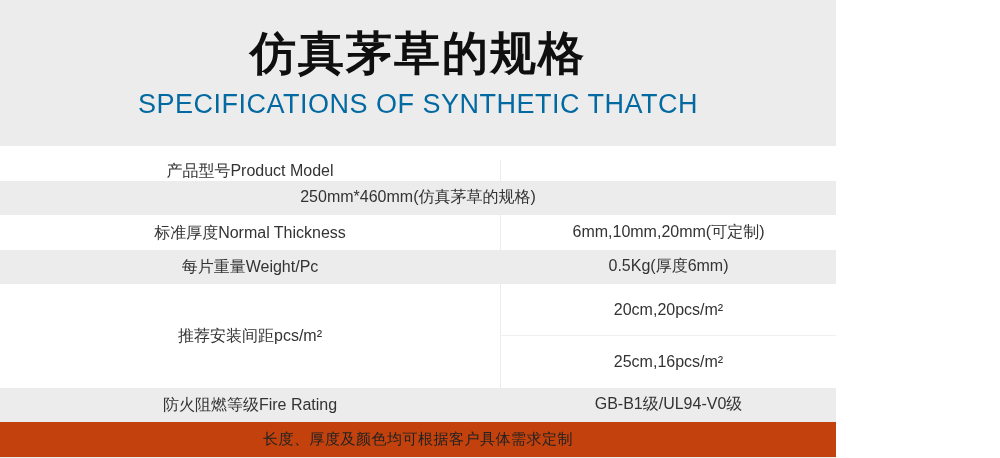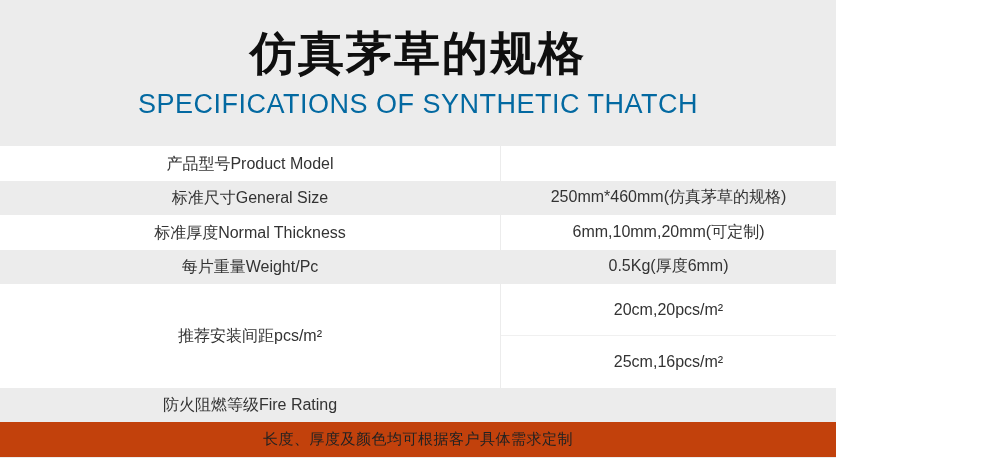--- a/index.html
+++ b/index.html
@@ -80,32 +80,29 @@
 </head>
 <body>
 
 <div class="page">
   <div class="header">
     <h1 class="title">仿真茅草的规格</h1>
     <div class="subtitle">SPECIFICATIONS OF SYNTHETIC THATCH</div>
   </div>
 
   <div class="spec-table" id="spec-table">
-      <div class="row" style="height: 34.5px;">
+      <div class="row" style="height: 34.5px; align-items: flex-end;">
         <div class="cell-label">
           <div>产品型号Product Model</div>
         </div>
         <div class="cell-values">
           <div class="value-line"></div>
         </div>
       </div>
       <div class="row shaded" style="height: 34.5px;">
-        <div class="cell-label">
-          <div>标准尺寸General Size</div>
-        </div>
         <div class="cell-values">
           <div class="value-line">250mm*460mm(仿真茅草的规格)</div>
         </div>
       </div>
       <div class="row" style="height: 34.5px;">
         <div class="cell-label">
           <div>标准厚度Normal Thickness</div>
         </div>
         <div class="cell-values">
           <div class="value-line">6mm,10mm,20mm(可定制)</div>
@@ -125,17 +122,20 @@
         </div>
         <div class="cell-values">
           <div class="value-line">20cm,20pcs/m²</div>
           <div class="value-line">25cm,16pcs/m²</div>
         </div>
       </div>
       <div class="row shaded" style="height: 34.5px;">
         <div class="cell-label">
           <div>防火阻燃等级Fire Rating</div>
         </div>
+        <div class="cell-values">
+          <div class="value-line">GB-B1级/UL94-V0级</div>
+        </div>
       </div>
     </div>
 
   <div class="footer-note">长度、厚度及颜色均可根据客户具体需求定制</div>
 </div>
 
 </body></html>

